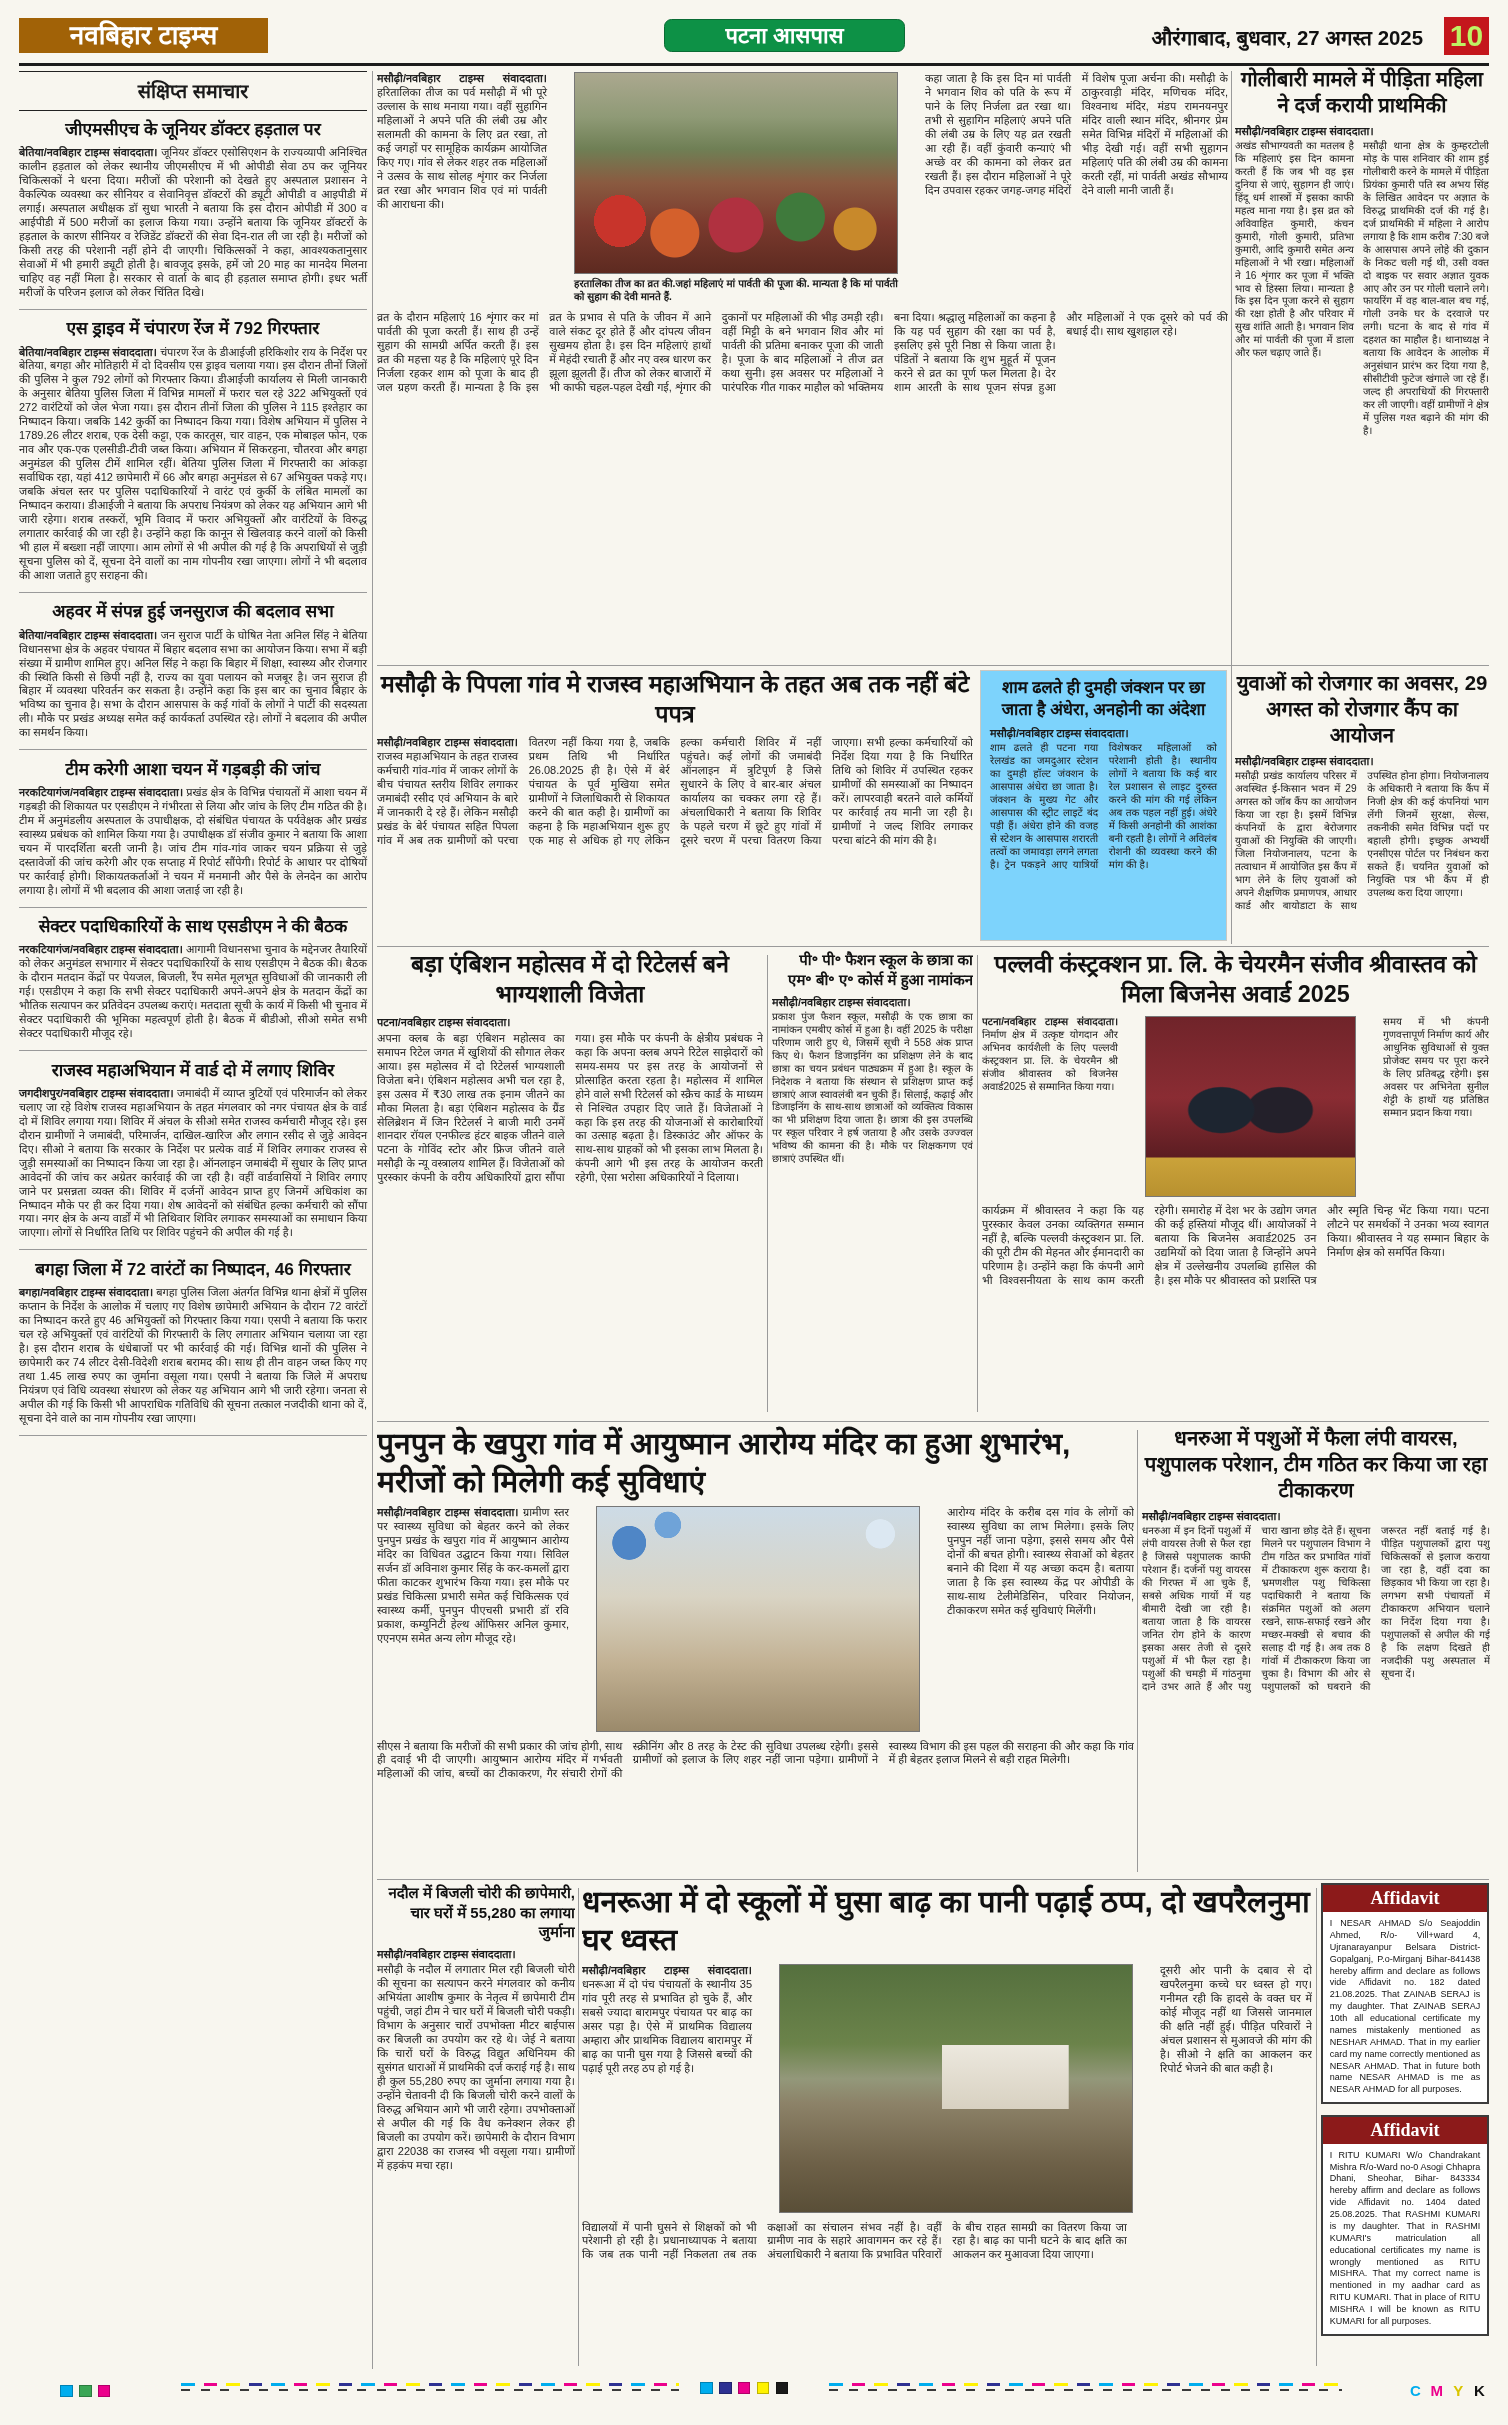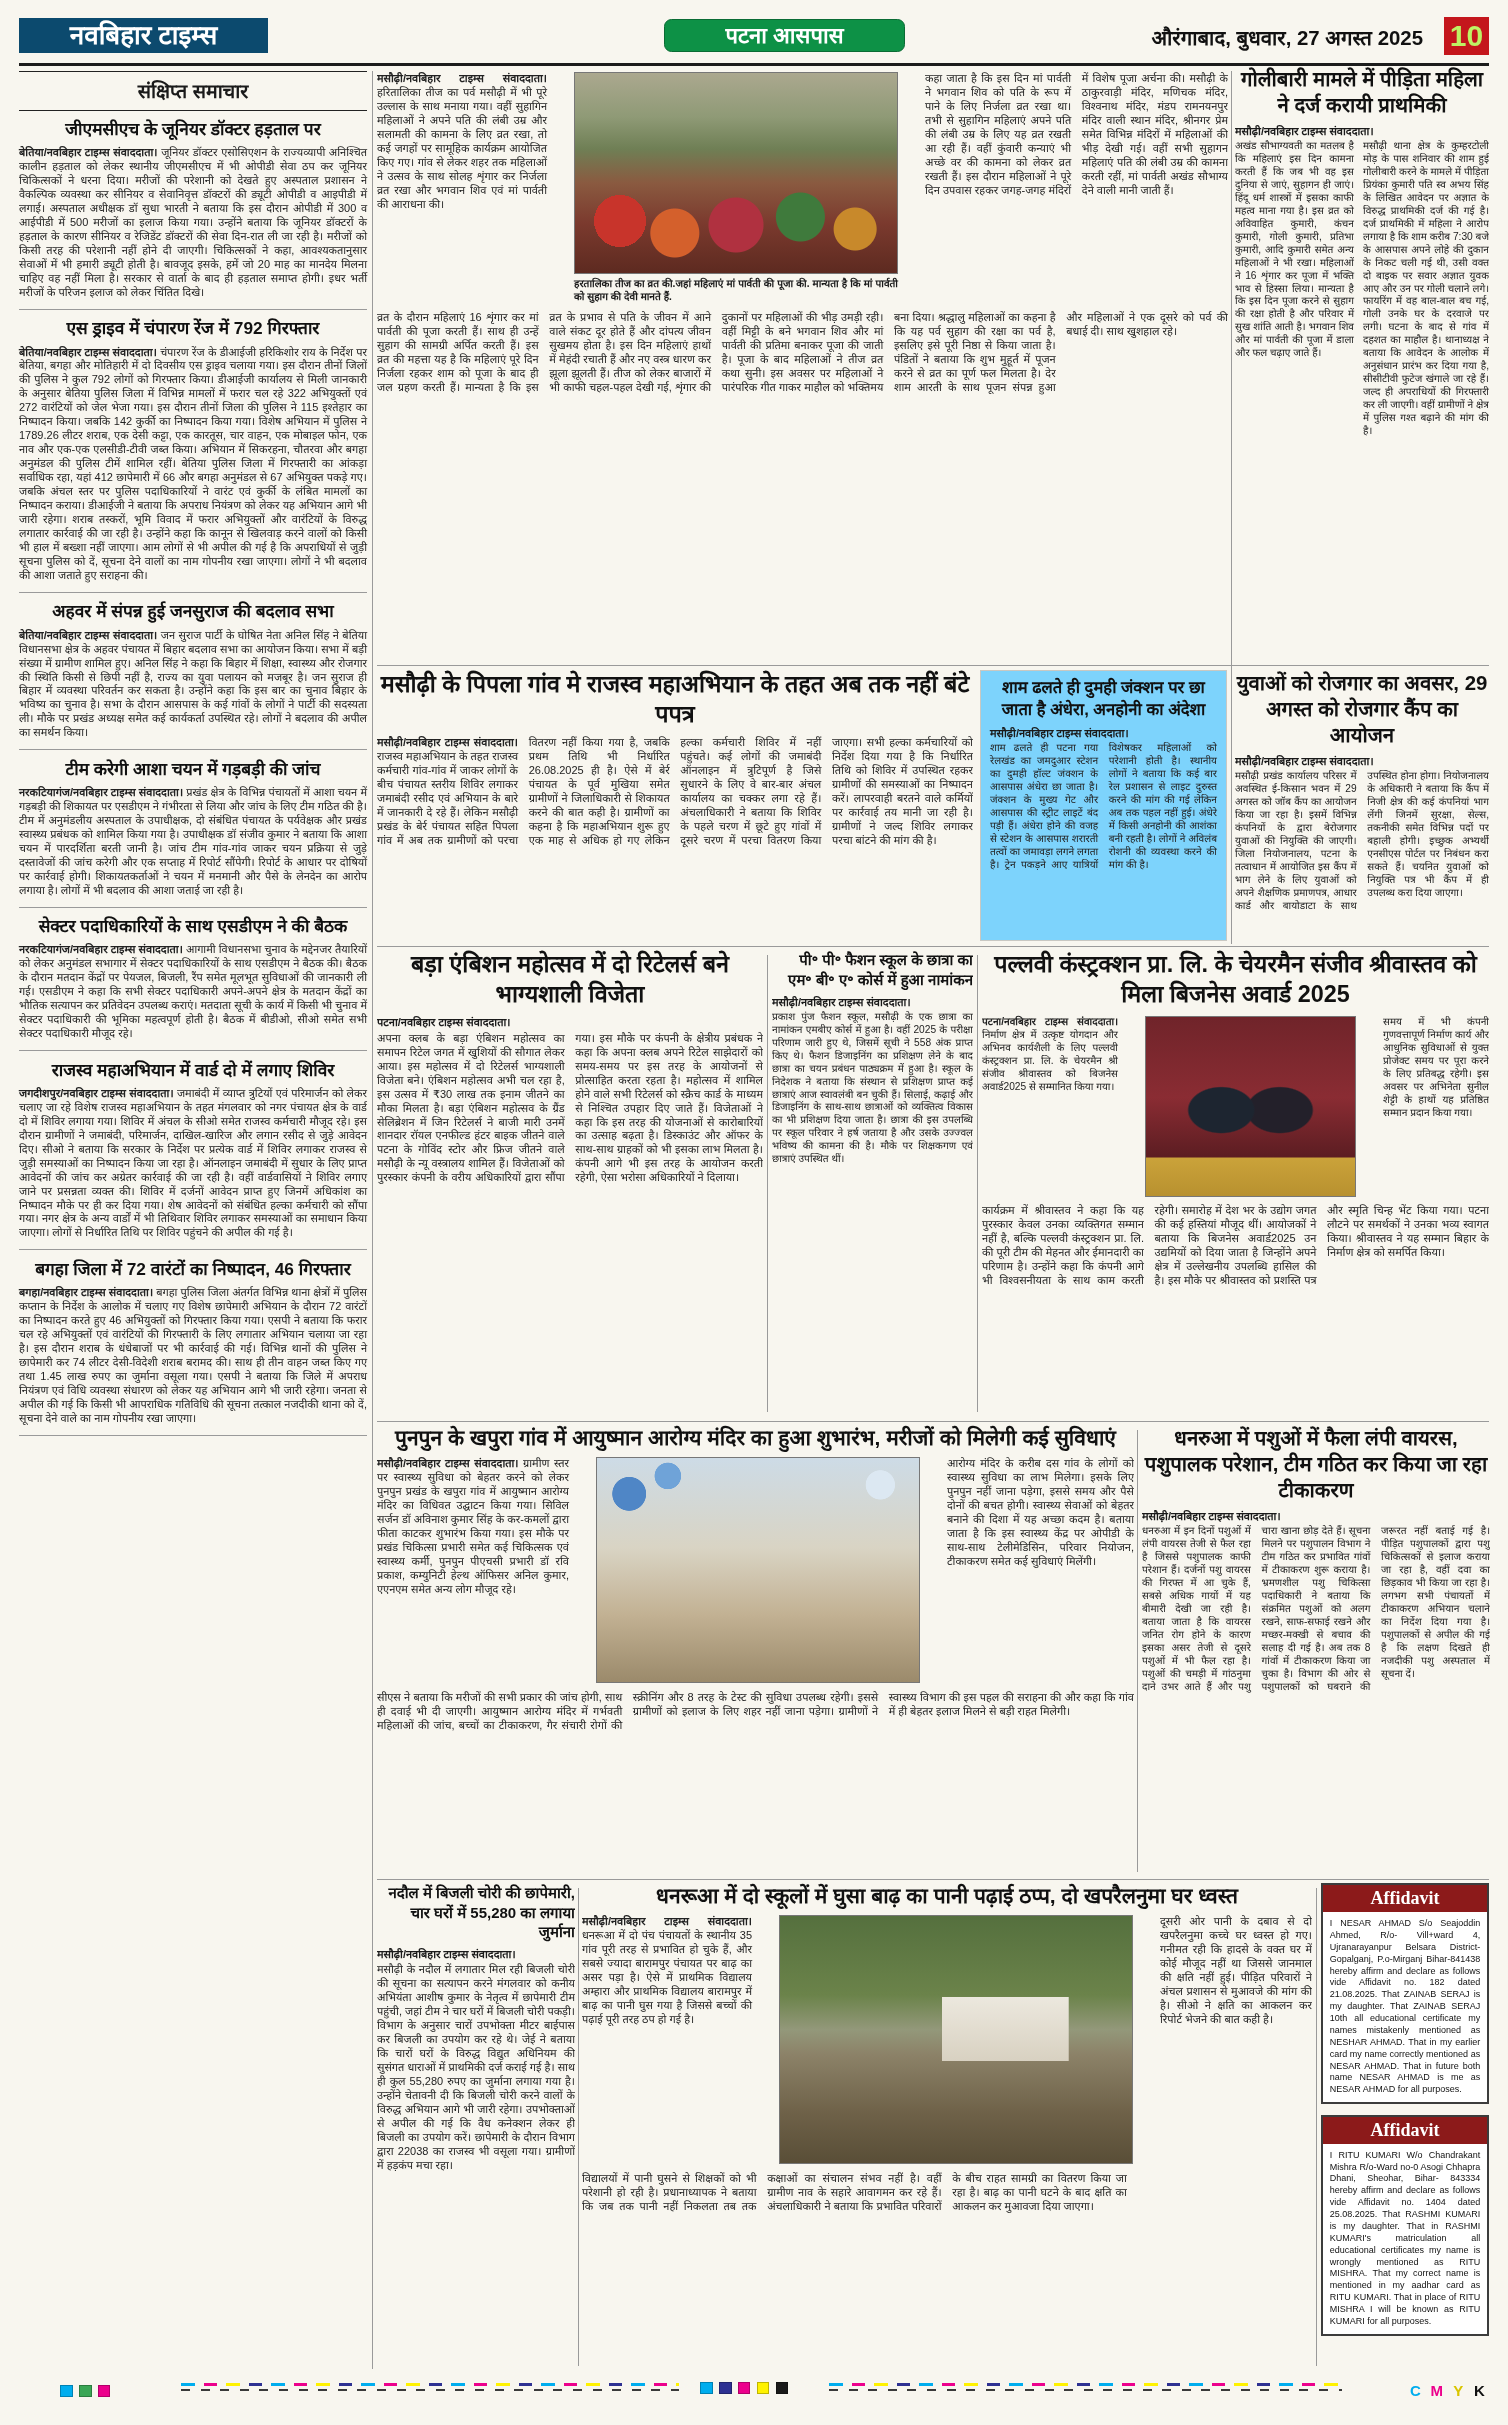--- a/index.html
+++ b/index.html
@@ -14,28 +14,28 @@
   .byl{font-weight:bold;}
   .byline{font-weight:bold;font-size:11px;margin:4.5px 0 2.3px;}
   .cols2{column-count:2;column-gap:10.6px;}
   .cols3{column-count:3;column-gap:10.6px;}
   .cols4{column-count:4;column-gap:10.6px;}
   .cols5{column-count:5;column-gap:10.6px;}
   .trow{display:flex;gap:27px;margin-top:6px;align-items:flex-start;}
   .photo{width:100%;border:0.8px solid #777;box-sizing:border-box;}
   .cap{font-size:10.2px;font-weight:bold;line-height:1.25;margin-top:4px;text-align:justify;}
   .h-xxl{font-size:35px;line-height:1.22;text-align:center;}
-  .h-xl{font-size:21px;line-height:1.25;text-align:center;}
+  .h-xl{font-size:30px;line-height:1.25;}
   .h-lg{font-size:23.4px;line-height:1.28;text-align:center;}
   .h-md{font-size:20.4px;line-height:1.28;text-align:center;}
   .h-sm{font-size:16.6px;line-height:1.3;text-align:center;}
   .h-xs{font-size:15px;line-height:1.3;text-align:right;}
   
   .masthead{position:absolute;left:19px;top:16.6px;right:19px;height:39px;}
-  .brand{position:absolute;left:0;top:1.5px;width:249px;height:35px;background:#0c4a6e;color:#fff;
+  .brand{position:absolute;left:0;top:1.5px;width:249px;height:35px;background:#a16207;color:#fff;
          font-size:26px;font-weight:bold;text-align:center;line-height:35px;}
   .section-pill{position:absolute;left:645px;top:2.3px;width:241px;height:33px;background:#0d9146;
          border:1.5px solid #0a6b34;border-radius:7.5px;color:#fff;font-size:22px;font-weight:bold;
          text-align:center;line-height:32px;box-sizing:border-box;}
   .dateline{position:absolute;right:66px;top:6px;font-size:20.4px;font-weight:bold;color:#111;}
   .pagenum{position:absolute;right:0;top:0;width:45px;height:38px;background:#c4161c;color:#bef264;
          font-size:30px;font-weight:bold;text-align:center;line-height:38px;}
   .headrule{position:absolute;left:19px;right:19px;top:63px;border-top:3px solid #1c1c1c;}
   
   .rail{position:absolute;left:19px;top:71px;width:348px;}

